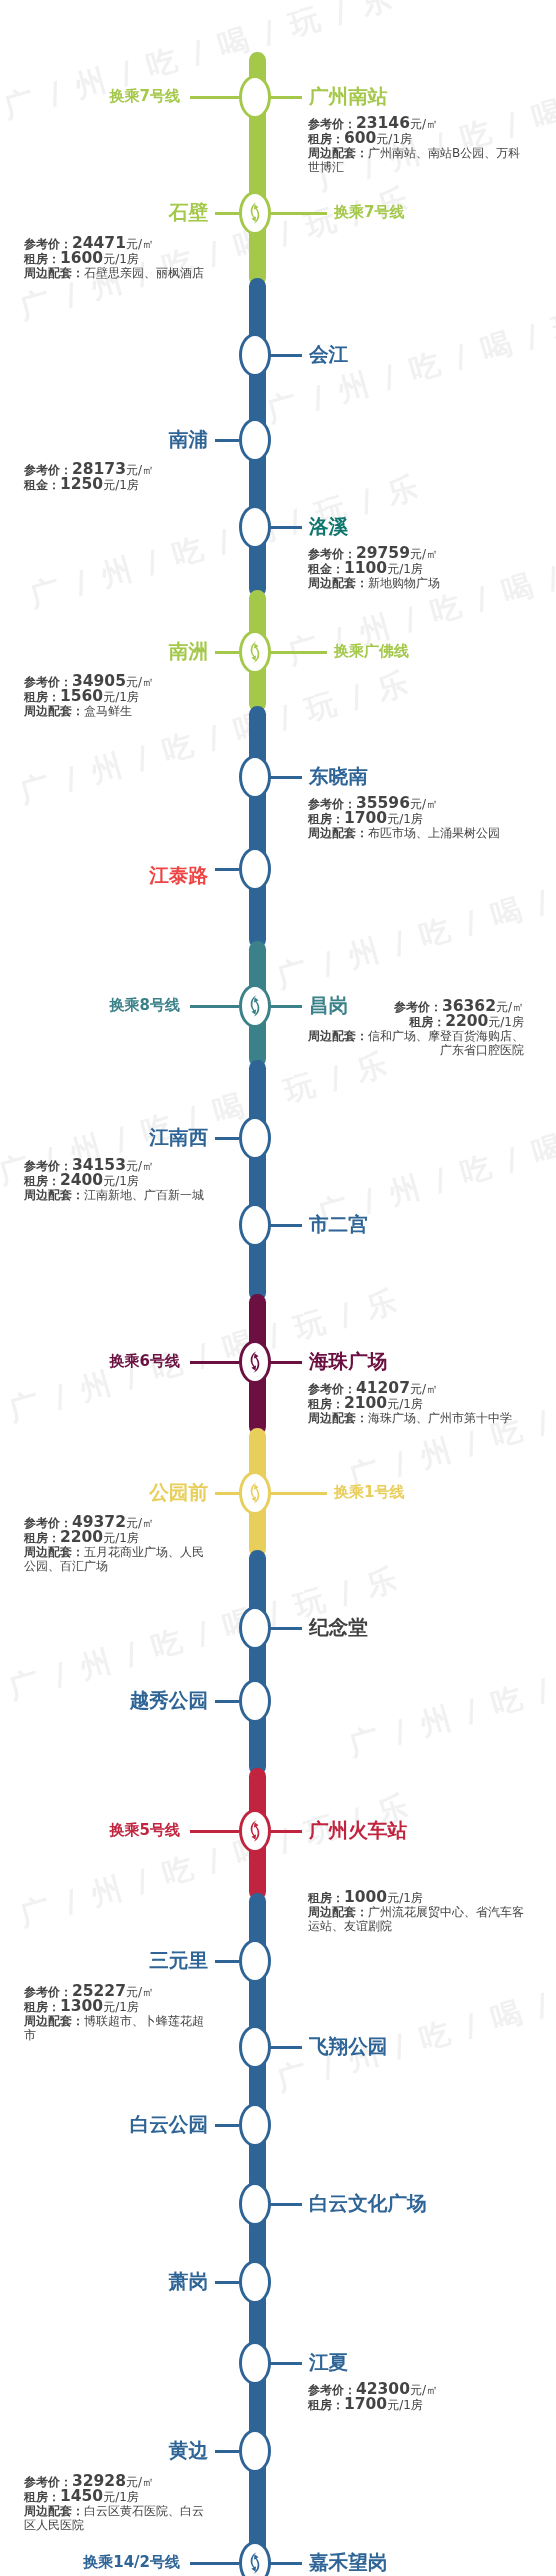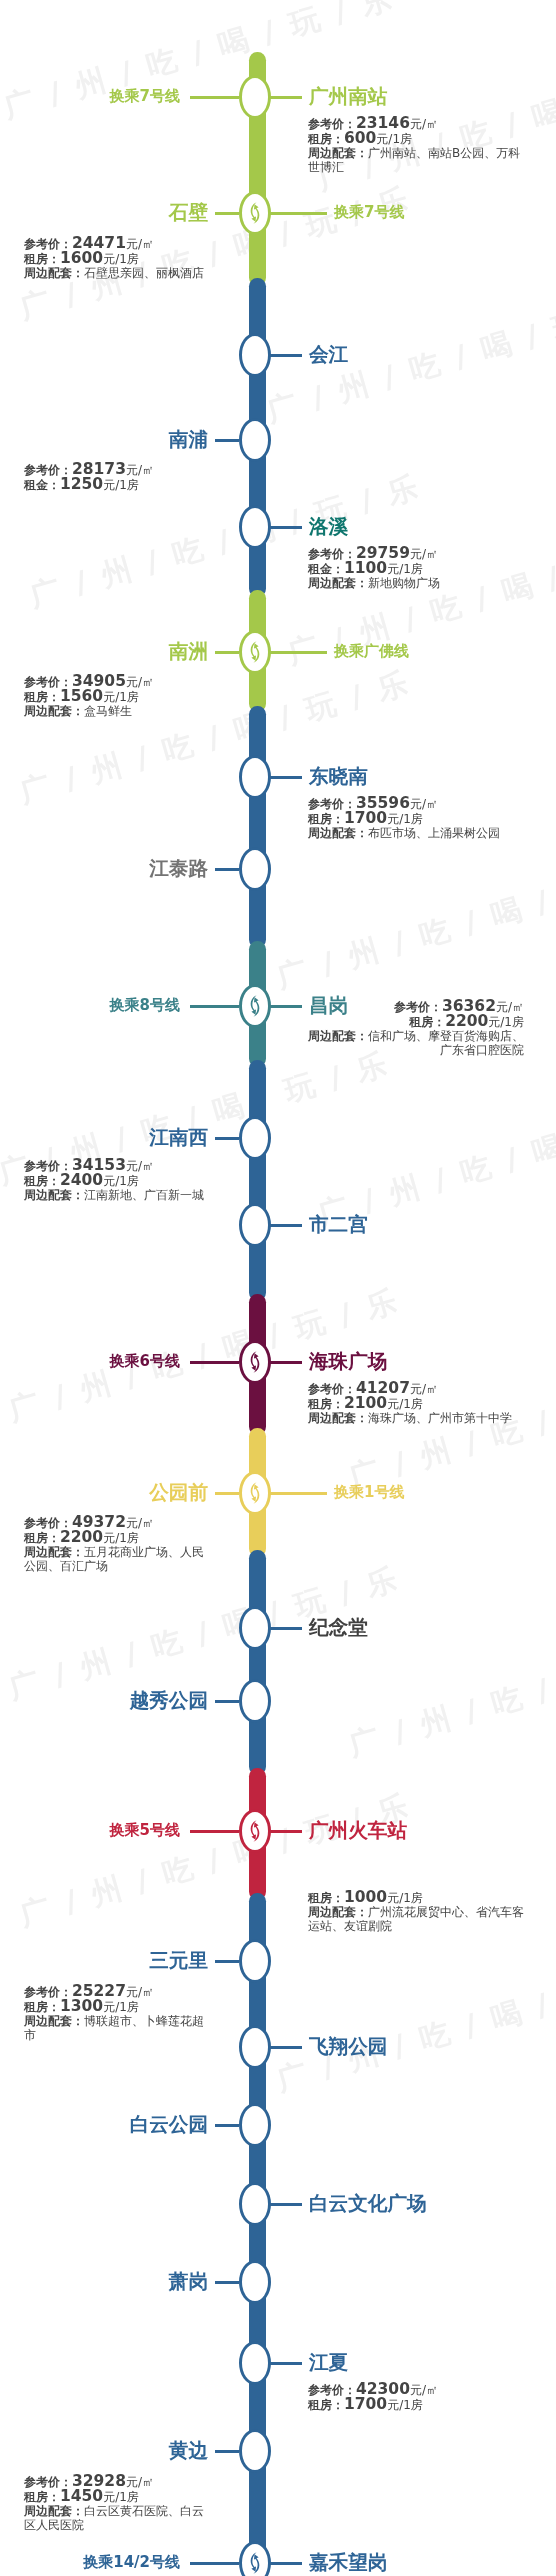--- a/index.html
+++ b/index.html
@@ -131,21 +131,21 @@
       <div class="name" style="color: rgb(46, 100, 150); left: 309px;">东晓南</div>
     </div>
     <div class="info" style="top: 796px; left: 308px; width: 216px;">
       <div><span class="k">参考价：</span><span class="v">35596</span><span class="u">元/㎡</span></div>
       <div><span class="k">租房：</span><span class="v">1700</span><span class="u">元/1房</span></div>
       <div><span class="k">周边配套：</span><span class="t">布匹市场、上涌果树公园</span></div>
     </div>
     <div class="station" style="top: 869px;">
       <div class="circle" style="border-color: rgb(46, 100, 150);"></div>
       <div class="conn" style="background: rgb(46, 100, 150); left: 215px; width: 24px;"></div>
-      <div class="name left" style="color: #737373; right: 348px;">江泰路</div>
+      <div class="name left" style="color: #ef4444; right: 348px; margin-top: 7px;">江泰路</div>
     </div>
     <div class="station" style="top: 1006px;">
       <div class="circle" style="border-color: rgb(59, 129, 137);"><span><svg width="17.5" height="26" viewBox="0 0 34 50">
             <path d="M20 4 C6 10 6 26 14 34 L10 36 L18 42 L19 32 L16 33 C10 26 10 14 20 4Z" fill="#3B8189"></path>
             <path d="M14 46 C28 40 28 24 20 16 L24 14 L16 8 L15 18 L18 17 C24 24 24 36 14 46Z" fill="#3B8189"></path>
           </svg></span></div>
       <div class="conn" style="background: rgb(59, 129, 137); left: 270px; width: 32px;"></div>
       <div class="name" style="color: rgb(59, 129, 137); left: 309px;">昌岗</div>
       <div class="conn" style="background: rgb(59, 129, 137); left: 190px; width: 49px;"></div>
       <div class="xfer" style="color: rgb(59, 129, 137); right: 376px;">换乘8号线</div>

